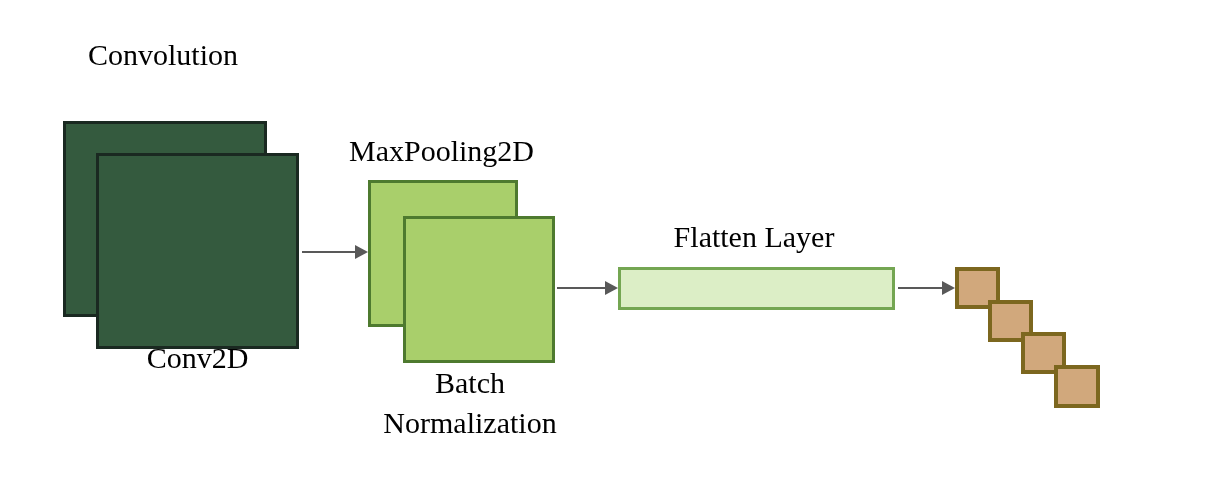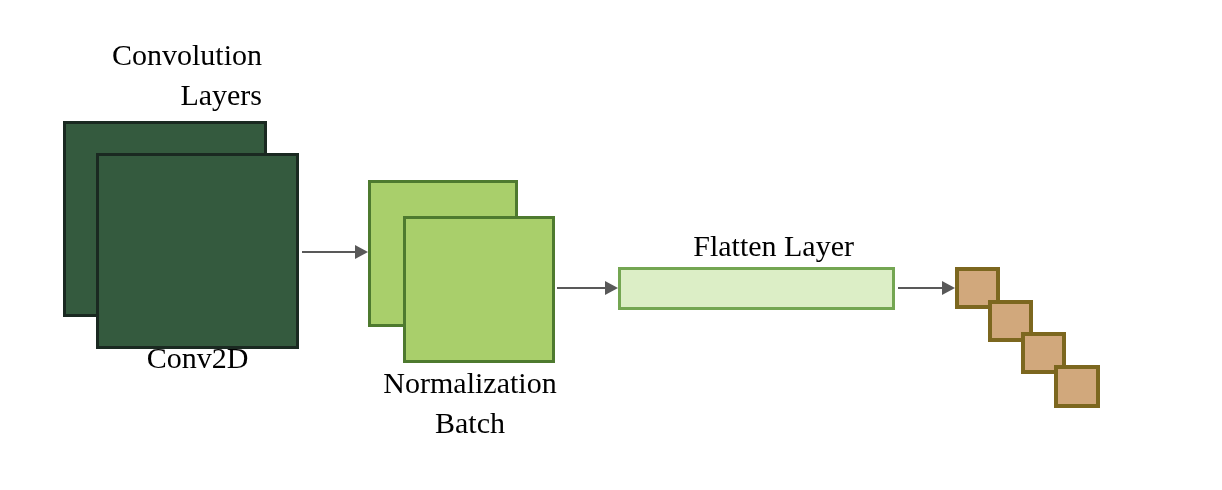--- a/index.html
+++ b/index.html
@@ -64,44 +64,44 @@
     border-left: 13px solid #595959;
     border-top: 7px solid transparent;
     border-bottom: 7px solid transparent;
   }
 </style>
 </head>
 <body>
 
 <div class="canvas">
 
-  <div class="label two-line" style="left:52px; top:35px; width:210px;text-align:right;">
+  <div class="label two-line" style="left:58px; top:35px; width:210px;">
     <div>Convolution</div>
-    <div>Layers</div>
   </div>
 
   <div class="sq conv-sq" style="left:63px; top:121px; width:204px; height:196px;"></div>
   <div class="sq conv-sq" style="left:96px; top:153px; width:203px; height:196px;"></div>
 
   <div class="label" style="left:96px; top:338px; width:203px;">Conv2D</div>
 
   <div class="arrow" style="left:302px; top:251px; width:53px;"></div>
 
+  <div class="label" style="left:340px; top:131px; width:203px;">MaxPooling2D</div>
 
   <div class="sq pool-sq" style="left:368px; top:180px; width:150px; height:147px;"></div>
   <div class="sq pool-sq" style="left:403px; top:216px; width:152px; height:147px;"></div>
 
   <div class="label two-line" style="left:345px; top:363px; width:250px;">
+    <div>Batch</div>
     <div>Normalization</div>
-    <div>Batch</div>
   </div>
 
   <div class="arrow" style="left:557px; top:287px; width:48px;"></div>
 
-  <div class="label" style="left:654px; top:226px; width:200px;text-align:right;">Flatten Layer</div>
+  <div class="label" style="left:654px; top:217px; width:200px;">Flatten Layer</div>
 
   <div class="flatten-rect" style="left:618px; top:267px; width:277px; height:43px;"></div>
 
   <div class="arrow" style="left:898px; top:287px; width:44px;"></div>
 
   <div class="sq dense-sq" style="left:955px; top:267px; width:45px; height:42px;"></div>
   <div class="sq dense-sq" style="left:988px; top:300px; width:45px; height:42px;"></div>
   <div class="sq dense-sq" style="left:1021px; top:332px; width:45px; height:42px;"></div>
   <div class="sq dense-sq" style="left:1054px; top:365px; width:46px; height:43px;"></div>
 

